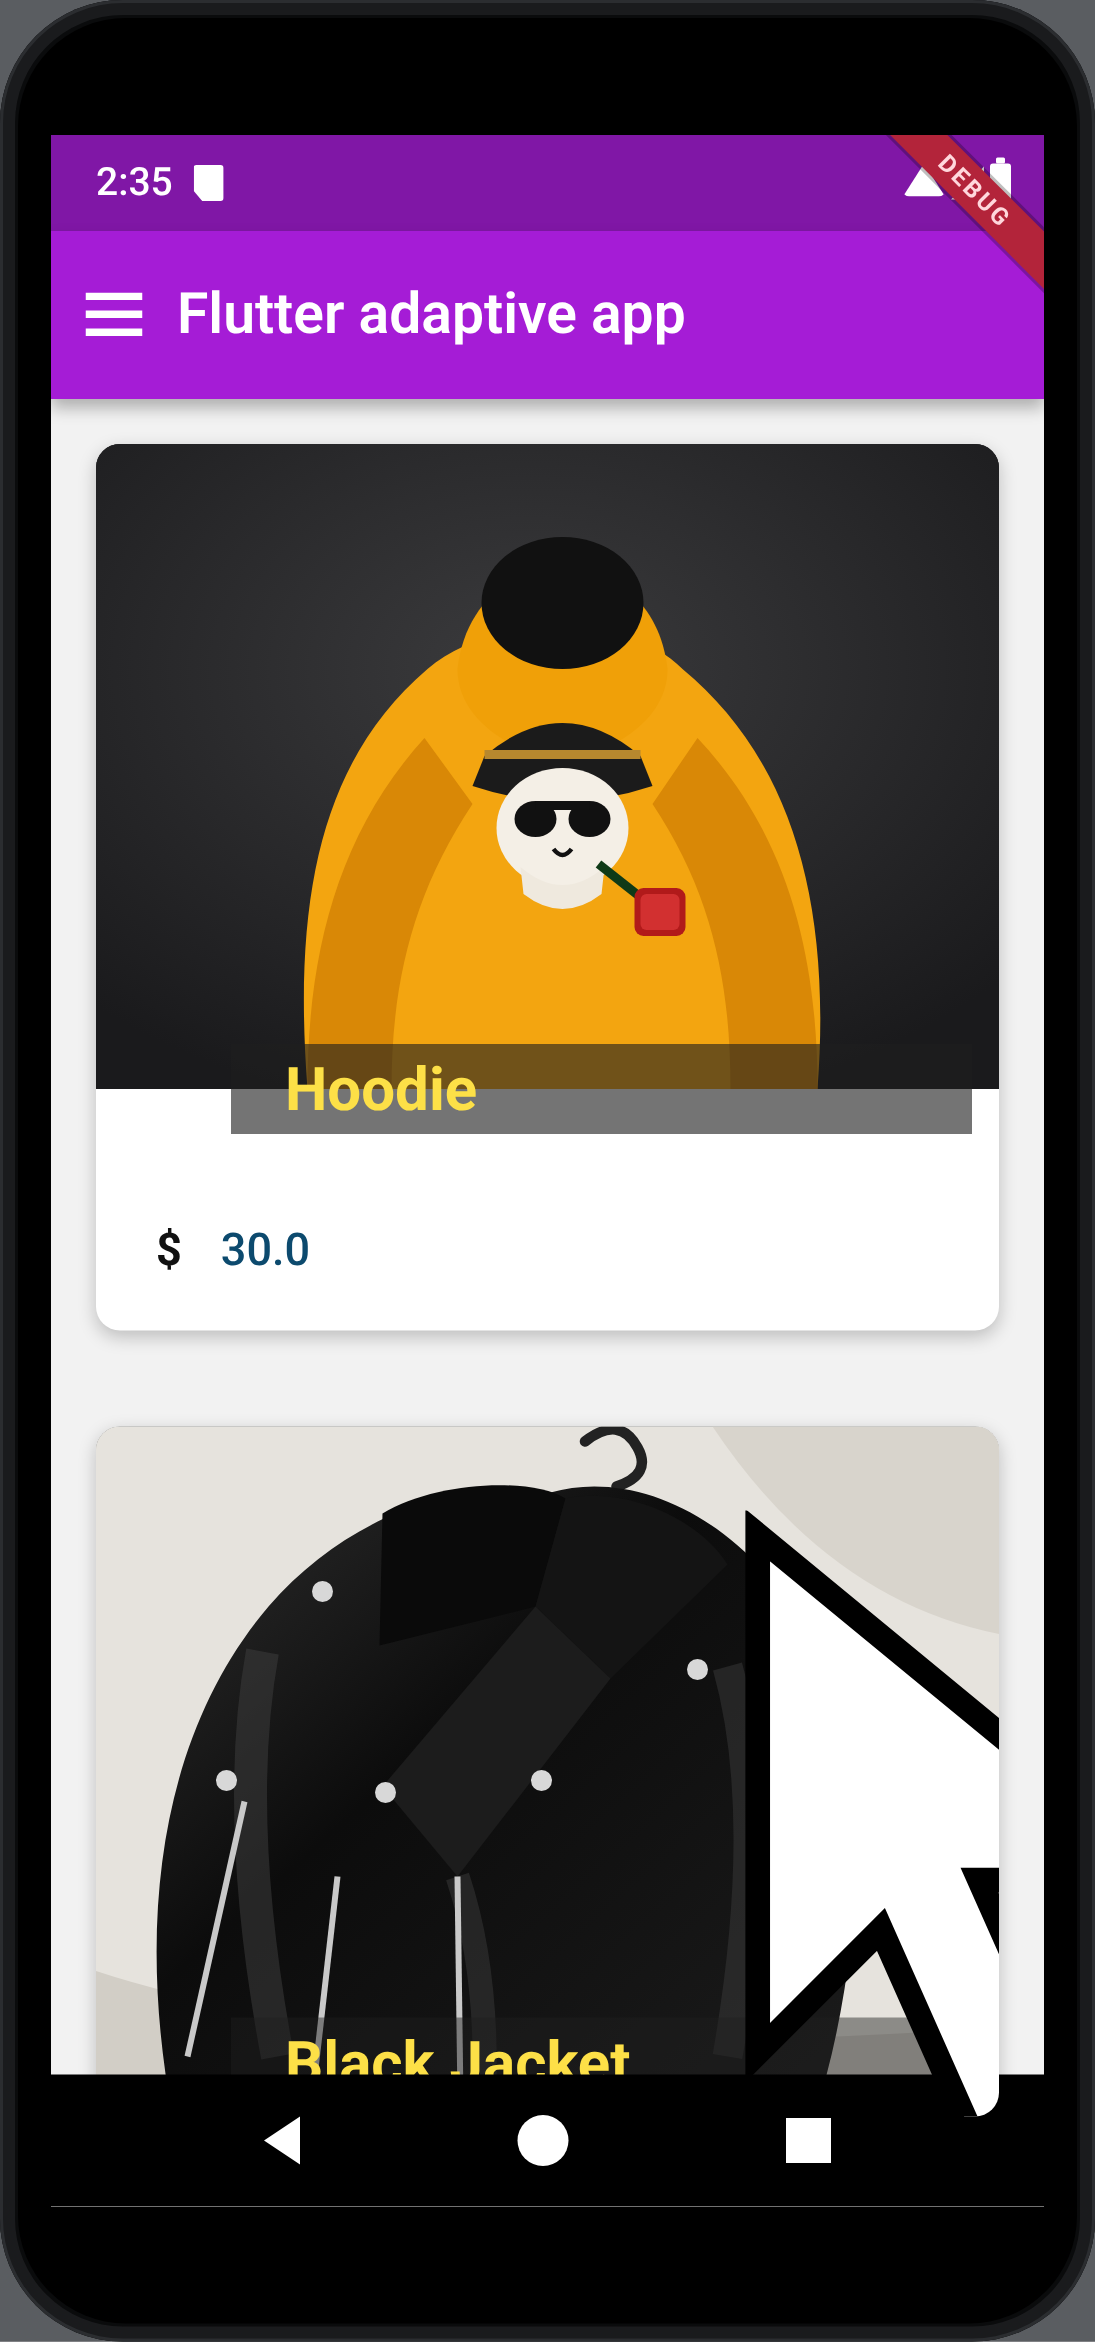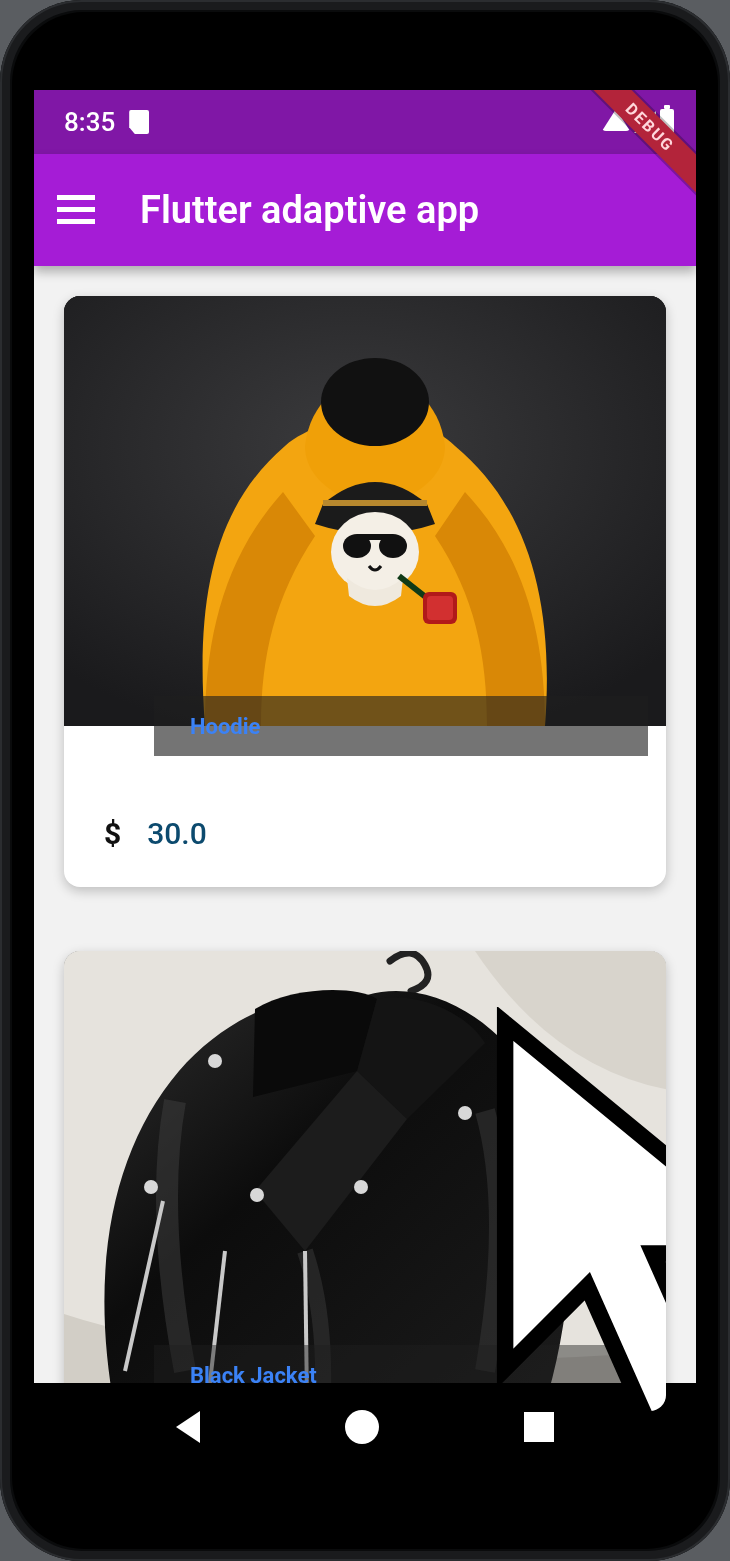--- a/index.html
+++ b/index.html
@@ -71,21 +71,21 @@
   .battery-icon { width:14px; height:26px; background:#fff; border-radius:2px; position:relative; }
   .battery-icon::before { content:""; position:absolute; top:-4px; left:4px; width:6px; height:4px; background:#fff; border-radius:1px; }
 
   
   .app-bar {
     height: 112px;
     background: #a51cd6;
     color: #fff;
     display:flex; align-items:center;
     padding: 0 20px;
-    gap: 42px;
+    gap: 20px;
     box-shadow: 0 6px 10px rgba(0,0,0,.28);
     position: relative; z-index: 5;
   }
   .menu-btn { width:44px; height:44px; display:flex; align-items:center; justify-content:center; cursor:pointer; }
   .menu-btn svg { width:38px; height:30px; }
   .app-title { font-size: 38px; font-weight: 600; }
 
   
   .content {
     position:absolute; left:0; right:0; top:176px; bottom:0;
@@ -101,21 +101,21 @@
     overflow:hidden;
   }
   .card-img-wrap { position:relative; width:100%; height:430px; background:#2a2a2a; }
   .card-img-wrap svg { width:100%; height:100%; display:block; }
   .card-label-strip {
     position:absolute; left:90px; right:18px; bottom:-30px;
     height:60px;
     background: rgba(30,30,30,.62);
     display:flex; align-items:center;
     padding-left: 36px;
-    color:#3b82f6; font-size:22px; font-weight:700;
+    color:#fde047; font-size:40px; font-weight:700;
   }
   .card-body { padding: 90px 34px 36px 40px; display:flex; align-items:center; gap:26px; }
   .dollar { font-size:30px; font-weight:700; color:#111; }
   .price  { font-size:30px; font-weight:500; color:#0c4a6e; }
 
   .card-img-wrap.second { height:460px; }
   .card-label-strip.faint { background: rgba(30,30,30,.45); font-weight:700; bottom:6px; }
   .card.second { margin-bottom: 0; }
 
   
@@ -142,21 +142,21 @@
   <div class="speaker"></div>
   <div class="front-cam"></div>
   <div class="phone-inner">
 
     <div class="screen">
 
       <div class="debug-banner">DEBUG</div>
 
       <div class="status-bar">
         <div class="status-left">
-          <span>8:35</span>
+          <span>2:35</span>
           <span class="sd-icon"></span>
         </div>
         <div class="status-right">
           <span class="wifi-icon"></span>
           <span class="signal-icon"></span>
           <span class="battery-icon"></span>
         </div>
       </div>
 
       <div class="app-bar">

